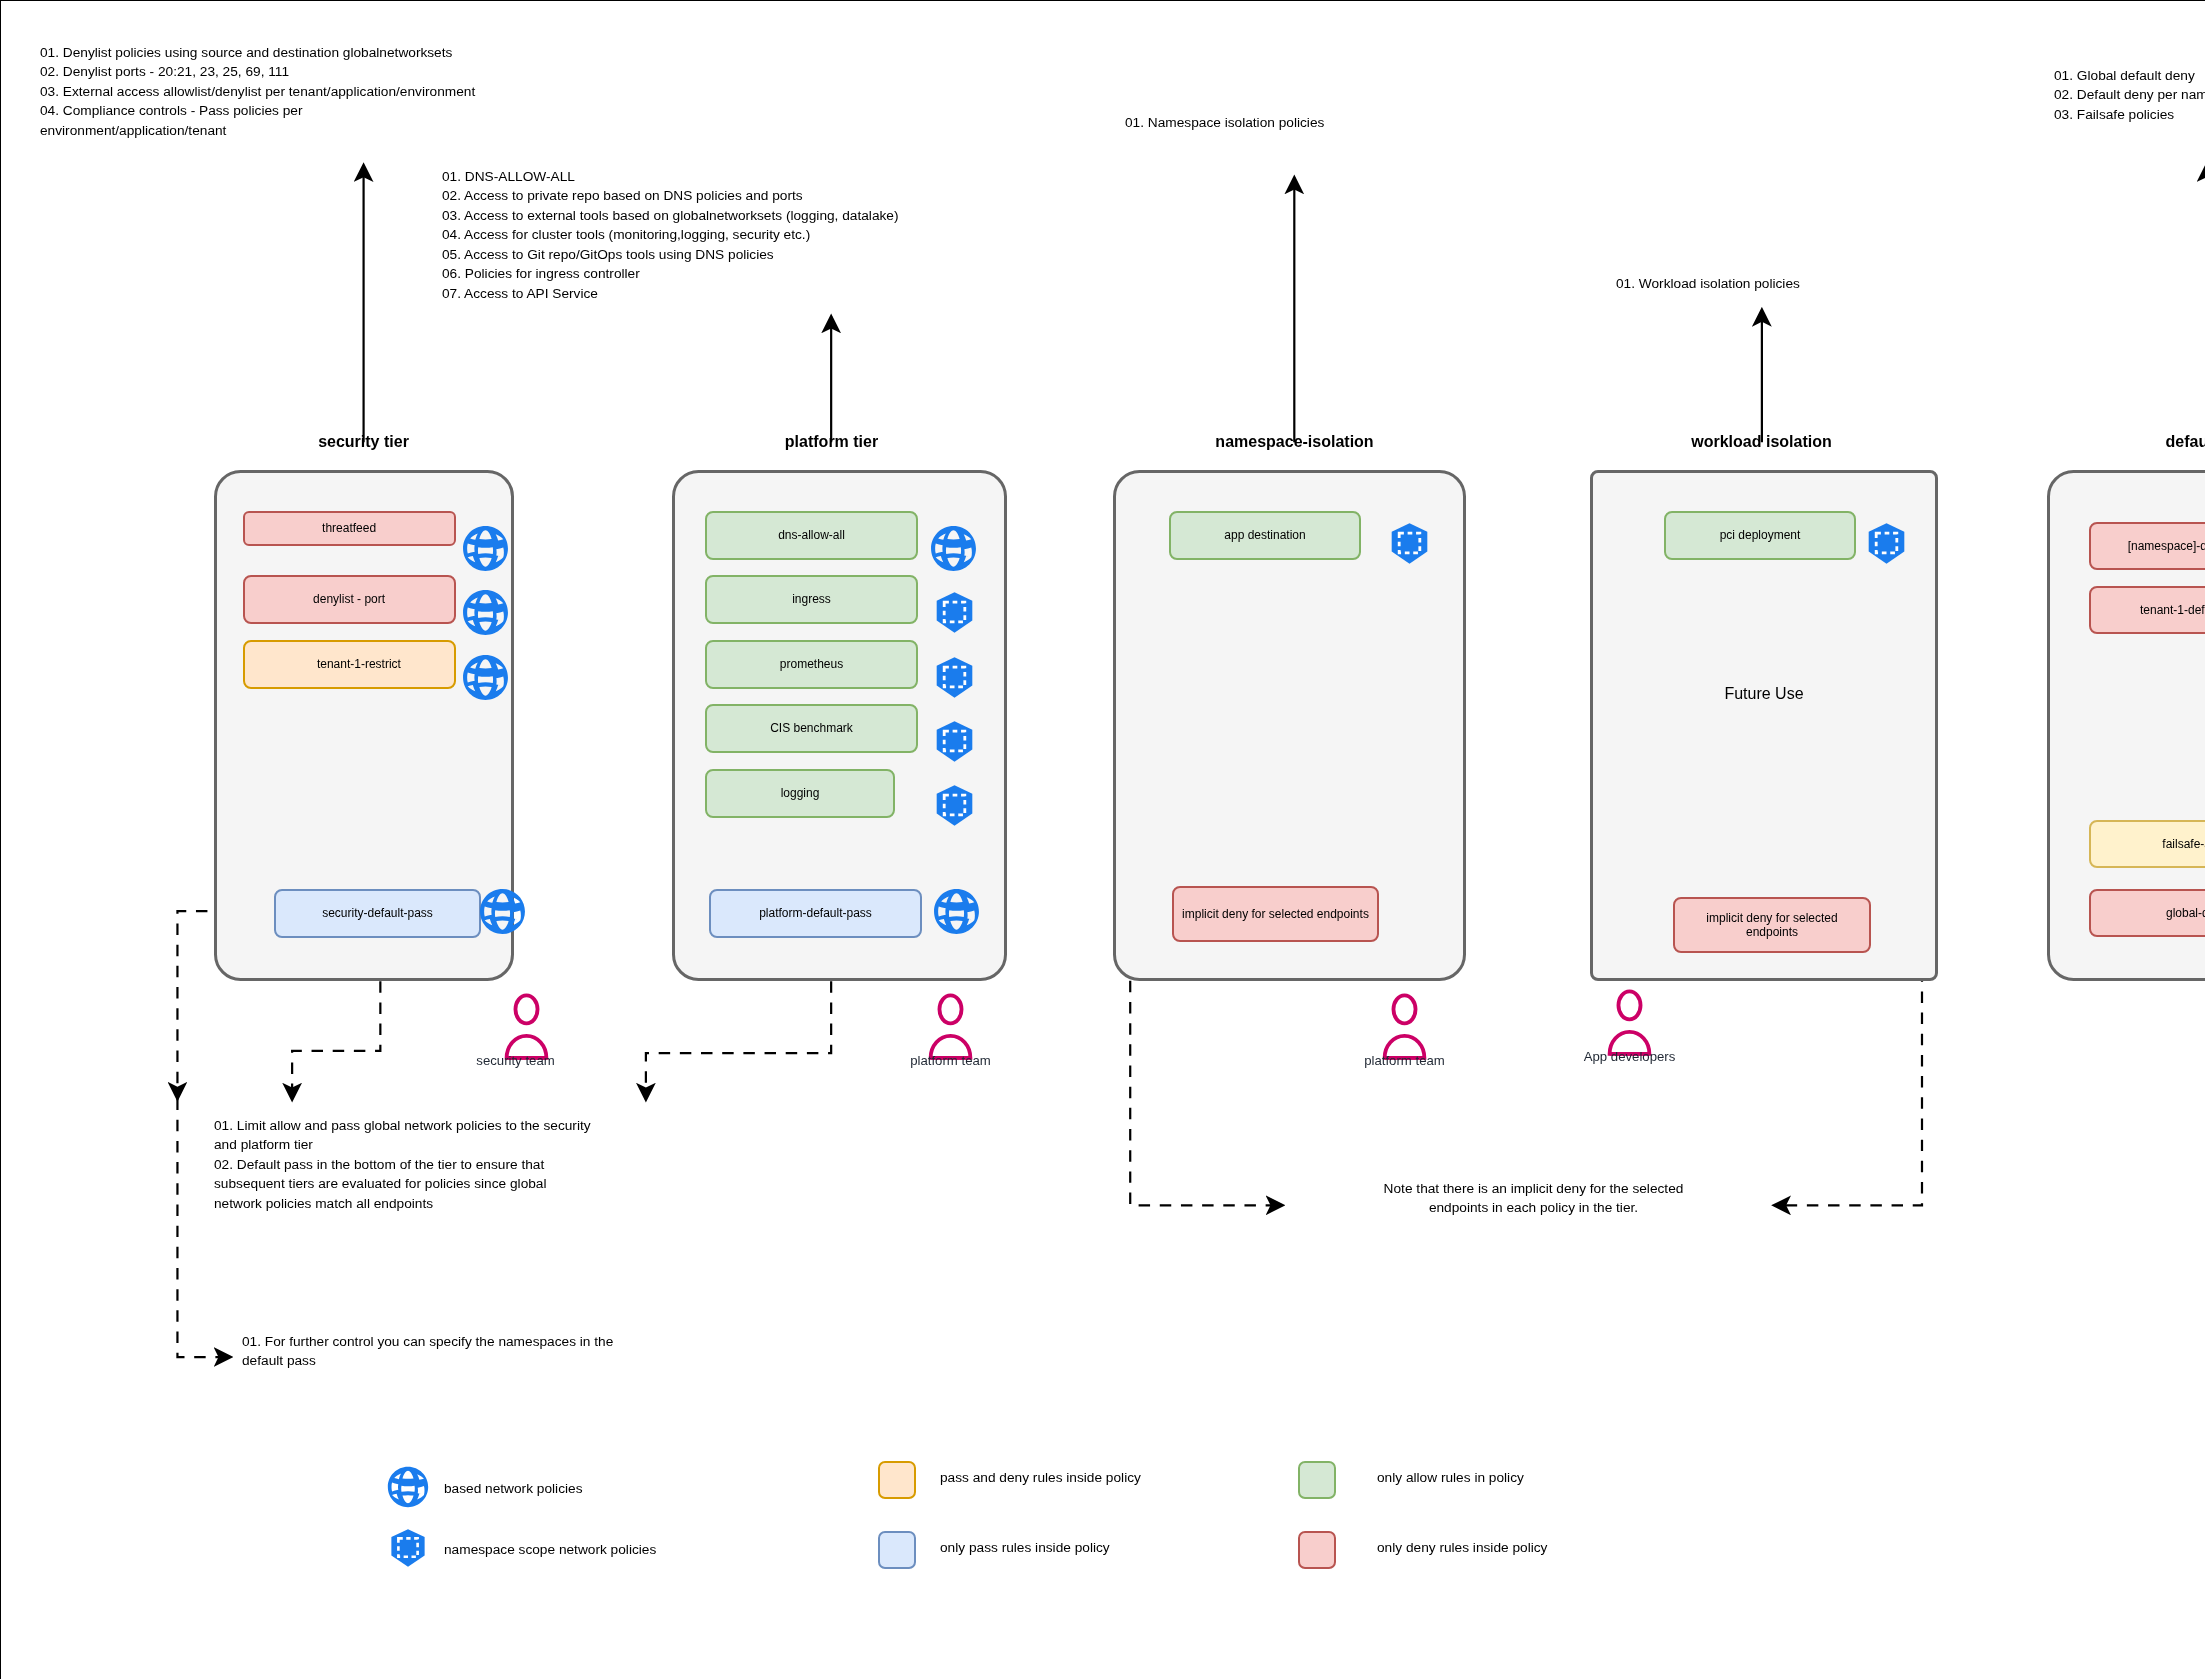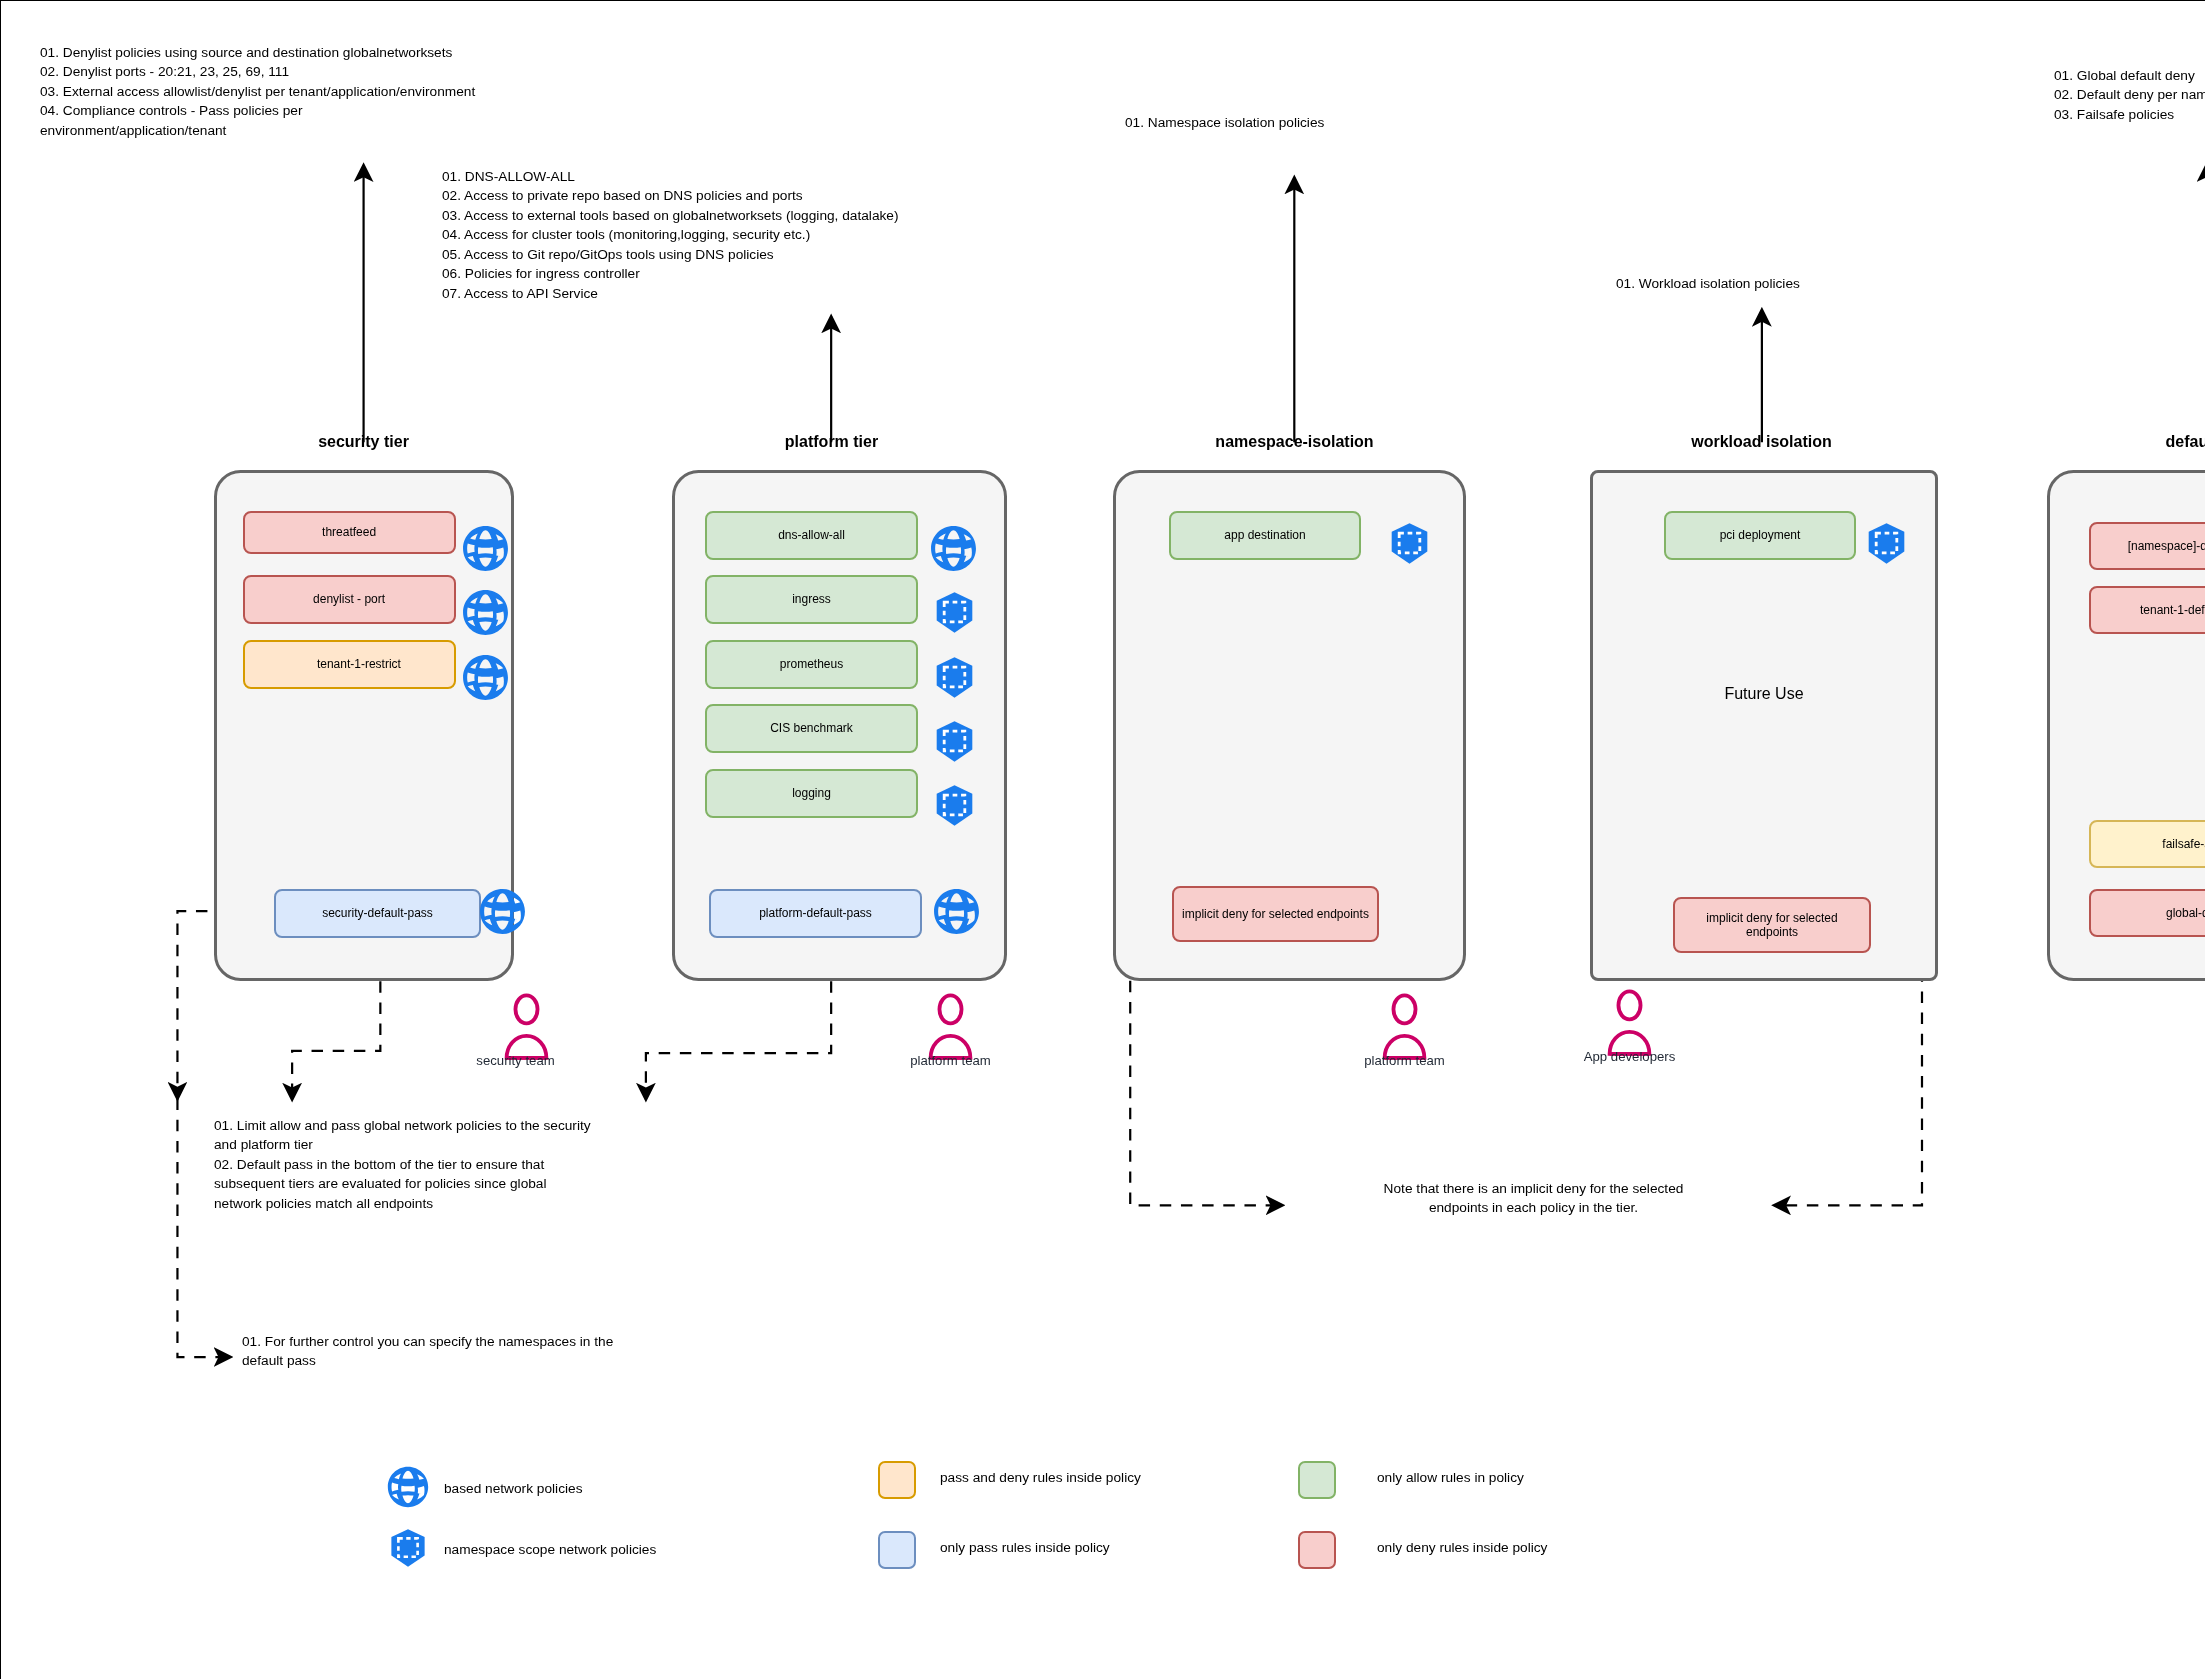--- a/index.html
+++ b/index.html
@@ -124,21 +124,21 @@
   <div class="abs note" style="left:1124px;top:112px;width:441px;">01. Namespace isolation policies</div>
 
   <div class="abs note" style="left:1615px;top:273px;width:441px;">01. Workload isolation policies</div>
 
   <div class="abs note" style="left:2053px;top:65px;width:573px;">01. Global default deny
 02. Default deny per namespace
 03. Failsafe policies</div>
 
   <div class="abs tier-title" style="left:217px;top:432px;width:291px;">security tier</div>
   <div class="abs tier-card" style="left:213px;top:469px;width:300px;height:511px;">
-    <div class="policy p-deny" style="left:25.6px;top:38px;width:213px;height:43px;">threatfeed</div>
+    <div class="policy p-deny" style="left:25.6px;top:38px;width:213px;height:35px;border-radius:6px;">threatfeed</div>
     <div class="policy p-deny" style="left:25.6px;top:102px;width:213px;height:49px;">denylist - port</div>
     <div class="policy p-passdeny" style="left:25.6px;top:167px;width:213px;height:49px;">tenant-1-restrict</div>
     <div class="policy p-pass" style="left:57px;top:416px;width:207px;height:49px;">security-default-pass</div>
   </div>
 
   <div class="ico" style="left:460px;top:523px;">
     <svg width="49" height="49" viewBox="0 0 48 48">
         <g fill="#1a7ced">
           <path d="M24 2C11.8 2 2 11.8 2 24s9.8 22 22 22 22-9.8 22-22S36.2 2 24 2zm0 4.2c2.1 0 4.6 3.1 6 8.4-1.9.3-3.9.5-6 .5s-4.1-.2-6-.5c1.4-5.3 3.9-8.4 6-8.4zM6.6 19.2c2 .7 4.3 1.3 6.8 1.7-.2 1-.3 2-.3 3.1s.1 2.1.3 3.1c-2.5.4-4.8 1-6.8 1.7C6.2 27.5 6 25.8 6 24s.2-3.5.6-4.8zm0 13.4c1.5-.5 3.2-.9 5-1.2.6 2.3 1.4 4.4 2.4 6.1-3.1-1.2-5.7-2.8-7.4-4.9zm7.4-17.1c-1.8-.3-3.5-.7-5-1.2 1.7-2.1 4.3-3.7 7.4-4.9-1 1.7-1.8 3.8-2.4 6.1zM24 41.8c-2.1 0-4.6-3.1-6-8.4 1.9-.3 3.9-.5 6-.5s4.1.2 6 .5c-1.4 5.3-3.9 8.4-6 8.4zm0-13.1c-2.5 0-4.9.2-7.1.6-.2-1-.3-2.1-.3-3.3s.1-2.3.3-3.3c2.2.4 4.6.6 7.1.6s4.9-.2 7.1-.6c.2 1 .3 2.1.3 3.3s-.1 2.3-.3 3.3c-2.2-.4-4.6-.6-7.1-.6zm10 8.8c1-1.7 1.8-3.8 2.4-6.1 1.8.3 3.5.7 5 1.2-1.7 2.1-4.3 3.7-7.4 4.9zm2.4-21.4c-.6-2.3-1.4-4.4-2.4-6.1 3.1 1.2 5.7 2.8 7.4 4.9-1.5.5-3.2.9-5 1.2zm5 16.5c-2-.7-4.3-1.3-6.8-1.7.2-1 .3-2 .3-3.1s-.1-2.1-.3-3.1c2.5-.4 4.8-1 6.8-1.7.4 1.3.6 3 .6 4.8s-.2 3.5-.6 4.8z"></path>
         </g>
@@ -165,21 +165,21 @@
         </g>
       </svg>
   </div>
 
   <div class="abs tier-title" style="left:685px;top:432px;width:291px;">platform tier</div>
   <div class="abs tier-card" style="left:671px;top:469px;width:335px;height:511px;">
     <div class="policy p-allow" style="left:30px;top:38px;width:213px;height:49px;">dns-allow-all</div>
     <div class="policy p-allow" style="left:30px;top:102px;width:213px;height:49px;">ingress</div>
     <div class="policy p-allow" style="left:30px;top:167px;width:213px;height:49px;">prometheus</div>
     <div class="policy p-allow" style="left:30px;top:231px;width:213px;height:49px;">CIS benchmark</div>
-    <div class="policy p-allow" style="left:30px;top:296px;width:213px;height:49px;">logging</div>
+    <div class="policy p-allow" style="left:30px;top:296px;width:190px;height:49px;">logging</div>
     <div class="policy p-pass" style="left:34px;top:416px;width:213px;height:49px;">platform-default-pass</div>
   </div>
 
   <div class="ico" style="left:928px;top:523px;">
     <svg width="49" height="49" viewBox="0 0 48 48">
         <g fill="#1a7ced">
           <path d="M24 2C11.8 2 2 11.8 2 24s9.8 22 22 22 22-9.8 22-22S36.2 2 24 2zm0 4.2c2.1 0 4.6 3.1 6 8.4-1.9.3-3.9.5-6 .5s-4.1-.2-6-.5c1.4-5.3 3.9-8.4 6-8.4zM6.6 19.2c2 .7 4.3 1.3 6.8 1.7-.2 1-.3 2-.3 3.1s.1 2.1.3 3.1c-2.5.4-4.8 1-6.8 1.7C6.2 27.5 6 25.8 6 24s.2-3.5.6-4.8zm0 13.4c1.5-.5 3.2-.9 5-1.2.6 2.3 1.4 4.4 2.4 6.1-3.1-1.2-5.7-2.8-7.4-4.9zm7.4-17.1c-1.8-.3-3.5-.7-5-1.2 1.7-2.1 4.3-3.7 7.4-4.9-1 1.7-1.8 3.8-2.4 6.1zM24 41.8c-2.1 0-4.6-3.1-6-8.4 1.9-.3 3.9-.5 6-.5s4.1.2 6 .5c-1.4 5.3-3.9 8.4-6 8.4zm0-13.1c-2.5 0-4.9.2-7.1.6-.2-1-.3-2.1-.3-3.3s.1-2.3.3-3.3c2.2.4 4.6.6 7.1.6s4.9-.2 7.1-.6c.2 1 .3 2.1.3 3.3s-.1 2.3-.3 3.3c-2.2-.4-4.6-.6-7.1-.6zm10 8.8c1-1.7 1.8-3.8 2.4-6.1 1.8.3 3.5.7 5 1.2-1.7 2.1-4.3 3.7-7.4 4.9zm2.4-21.4c-.6-2.3-1.4-4.4-2.4-6.1 3.1 1.2 5.7 2.8 7.4 4.9-1.5.5-3.2.9-5 1.2zm5 16.5c-2-.7-4.3-1.3-6.8-1.7.2-1 .3-2 .3-3.1s-.1-2.1-.3-3.1c2.5-.4 4.8-1 6.8-1.7.4 1.3.6 3 .6 4.8s-.2 3.5-.6 4.8z"></path>
         </g>
       </svg>
   </div>

